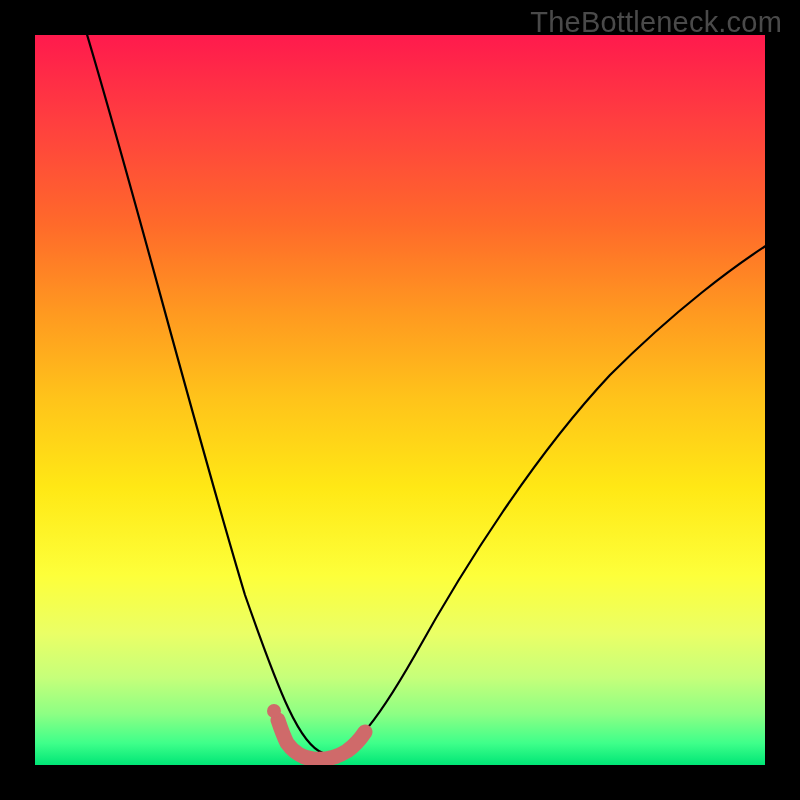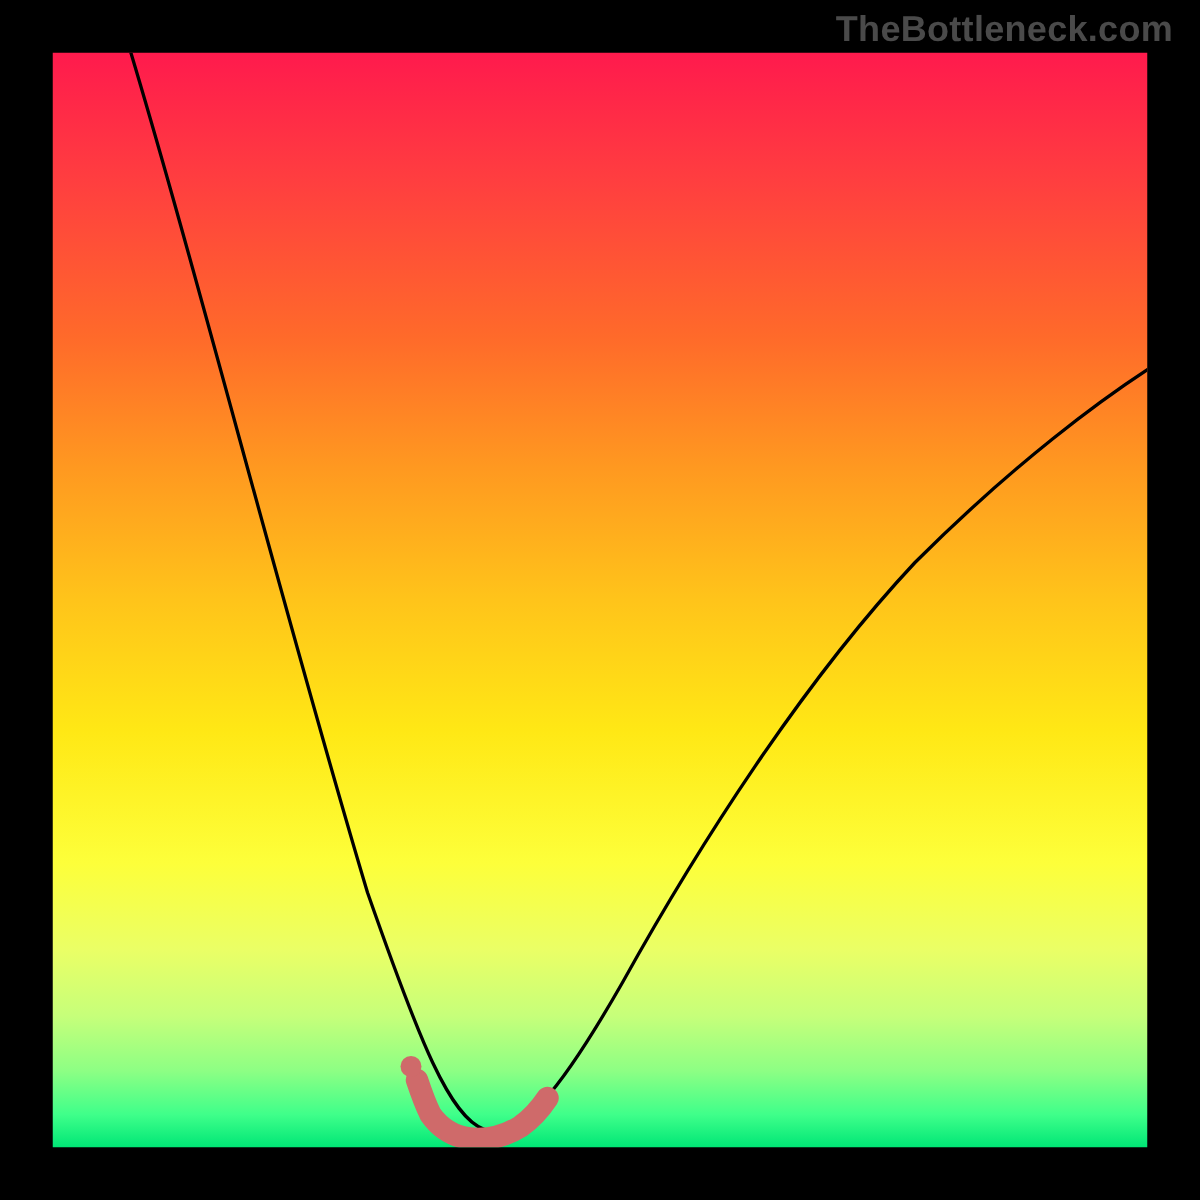--- a/index.html
+++ b/index.html
@@ -43,22 +43,22 @@
       #8dff84 93%,
       #3fff8a 97%,
       #00e676 100%
     );
   }
   .watermark {
     position: absolute;
     top: 6px;
     right: 18px;
     color: #4a4a4a;
-    font-size: 24px;
-    font-weight: 700;
+    font-size: 29px;
+    font-weight: 400;
     letter-spacing: 0.2px;
     user-select: none;
   }
   svg.curve {
     position: absolute;
     inset: 0;
   }
 </style>
 </head>
 <body>

